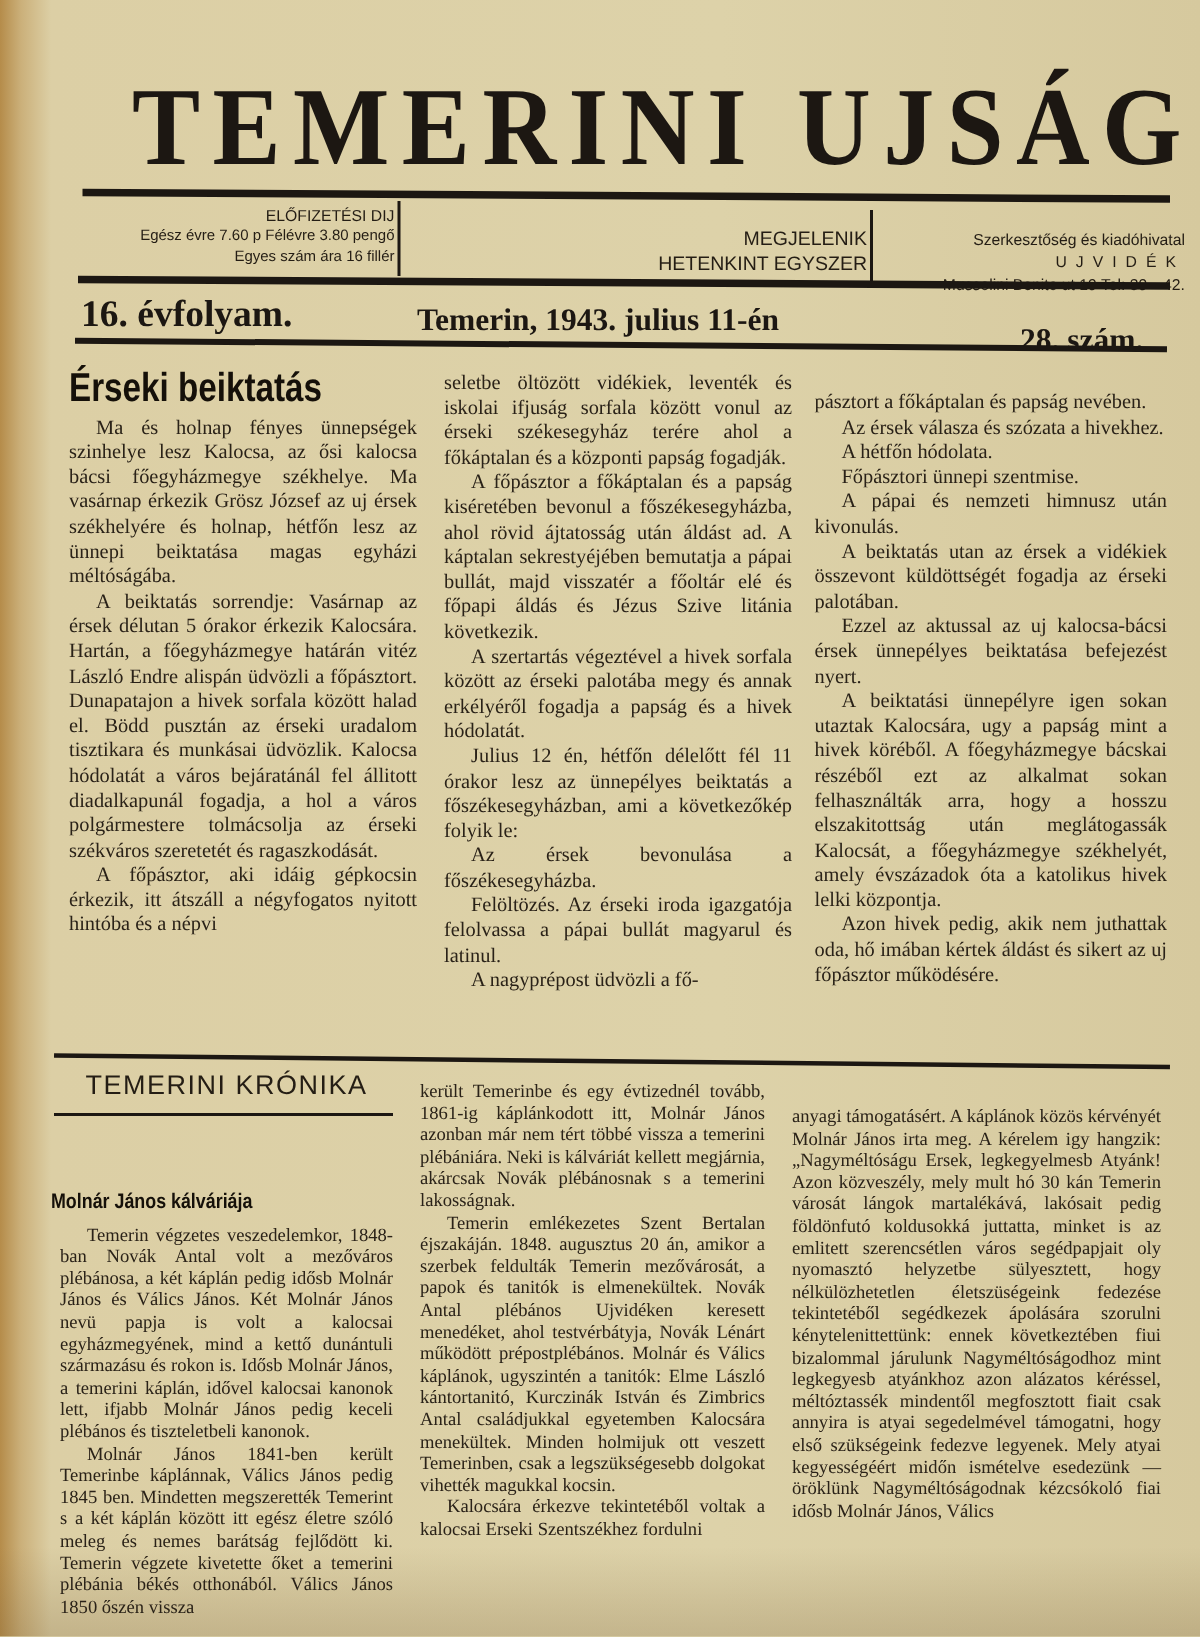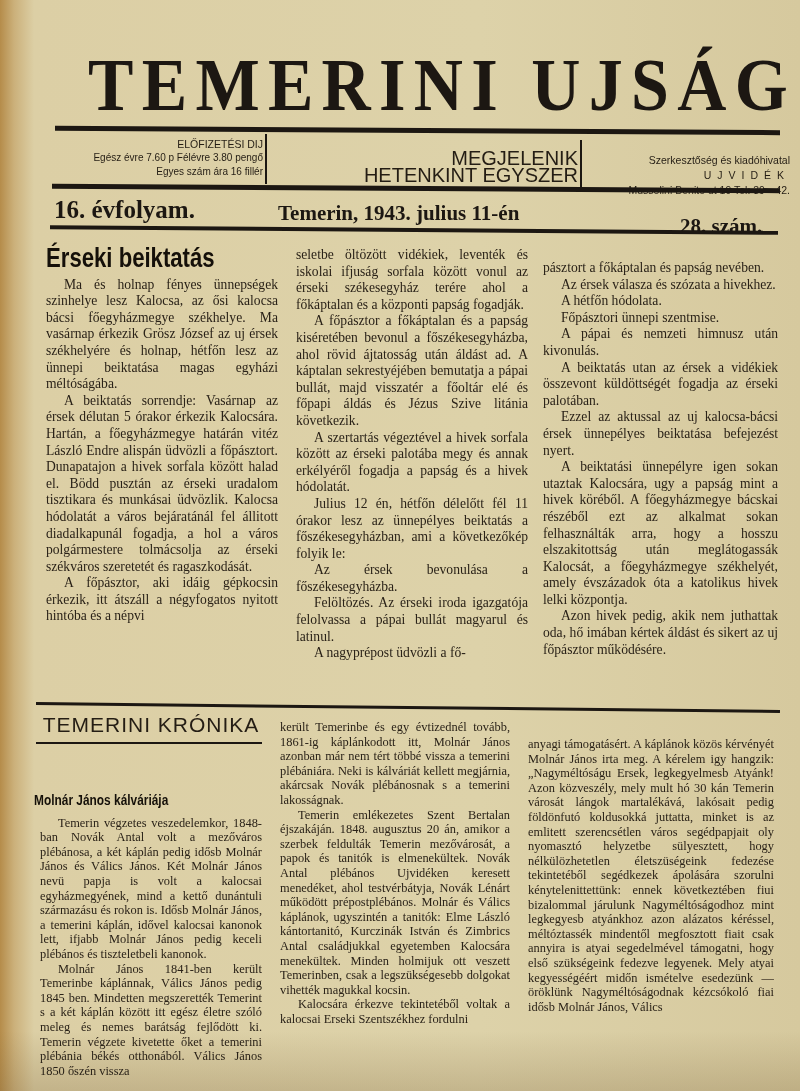--- a/index.html
+++ b/index.html
@@ -27,42 +27,42 @@
     transform: scaleX(0.92); transform-origin: left;
     white-space: nowrap;
   }
   .rule { position: absolute; background: #1c1712; }
   .infobox {
     position: absolute; font-family: "Liberation Sans", sans-serif;
     text-align: right; color: #241d14;
   }
   .infobox.left { left: 48px; top: 137px; width: 215px; font-size: 10px; line-height: 14px; }
   .infobox.left .h { font-size: 10.5px; }
-  .infobox.mid { left: 268px; top: 150px; width: 310px; font-size: 20px; line-height: 17px; }
+  .infobox.mid { left: 268px; top: 150px; width: 310px; font-size: 13px; line-height: 17px; }
   .infobox.right { left: 582px; top: 153px; width: 208px; font-size: 10.5px; line-height: 15px; }
   .infobox.right .city { letter-spacing: 6px; }
   .vline { position: absolute; width: 2px; background: #1c1712; }
   .dateline {
     position: absolute; top: 196px; font-family: "Liberation Serif", serif;
     font-size: 21px; font-weight: bold; color: #1c1712;
   }
   .col {
     position: absolute; font-family: "Liberation Serif", serif;
     font-size: 13.6px; line-height: 16.6px; text-align: justify; color: #2a2218;
   }
   .col p { margin: 0; text-indent: 18px; font-family: Liberation Serif, serif; }
   .col p.noindent { text-indent: 0; }
   .headline {
     font-family: "Liberation Sans", sans-serif; font-weight: bold;
     font-size: 27px; color: #151009; margin: 0 0 10px 0;
     transform: scaleX(0.82); transform-origin: left; white-space: nowrap;
   }
   .section-title {
     position: absolute; left: 40px; top: 713px; width: 222px;
-    font-family: "Liberation Sans", sans-serif; font-size: 21px; letter-spacing: 1px;
+    font-family: "Liberation Sans", sans-serif; font-size: 18px; letter-spacing: 1px;
     color: #241d14; text-align: center; white-space: nowrap;
   }
   .subhead {
     font-family: "Liberation Sans", sans-serif; font-weight: bold; font-size: 14px;
     color: #151009; margin: 0 0 8px -8px; transform: scaleX(0.85); transform-origin: left; white-space: nowrap;
   }
   .col.small { font-size: 12.4px; line-height: 14.6px; }
 </style>
 </head>
 <body>

